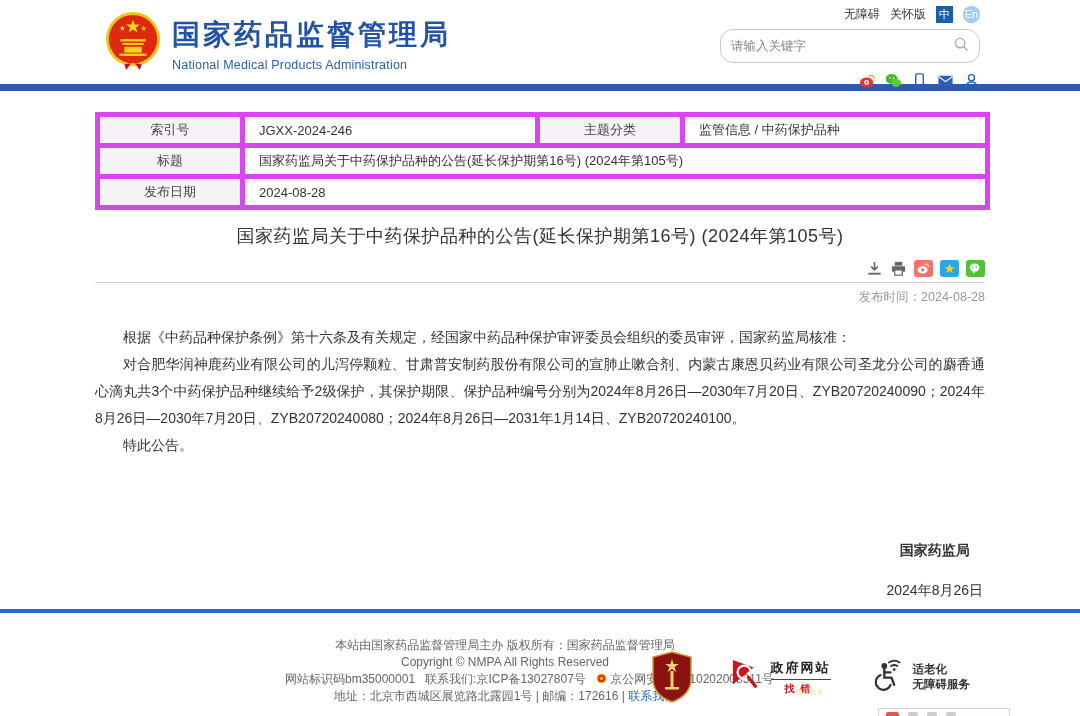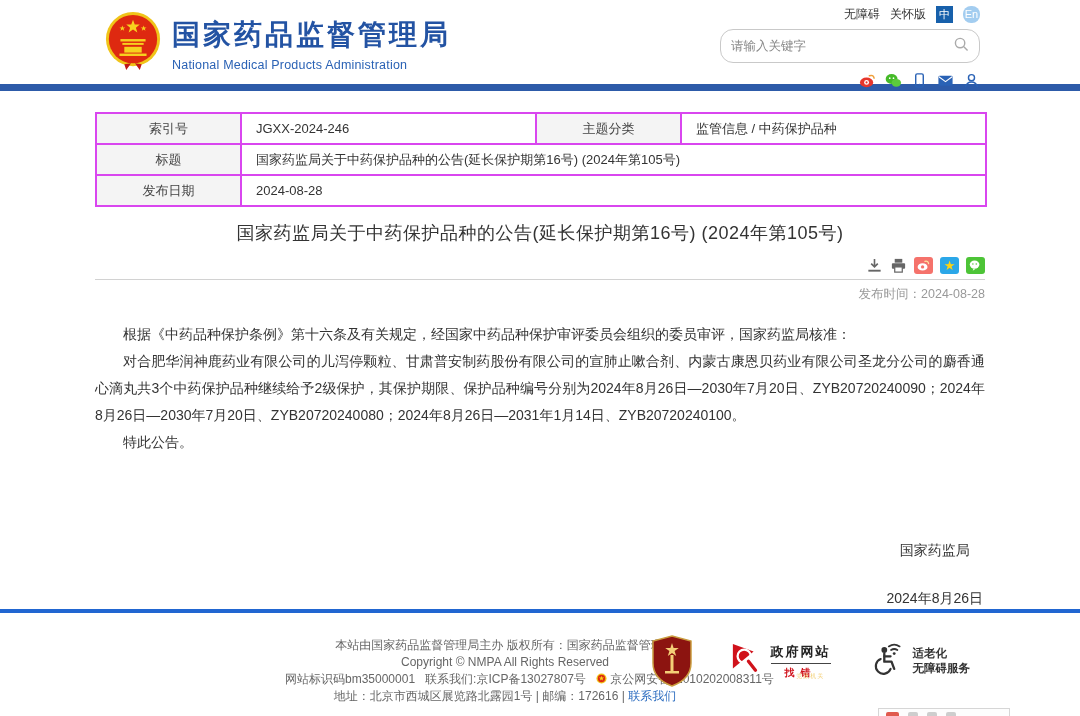--- a/index.html
+++ b/index.html
@@ -27,52 +27,52 @@
     background:transparent; font-family:inherit; }
   .search-box input::placeholder { color:#888; }
   .icon-row { margin-top:9px; display:flex; justify-content:flex-end; align-items:center; gap:9px; }
   .s-icon { width:17px; height:17px; display:inline-block; cursor:pointer; }
 
   .blue-bar { height:7px; background:#2d5ba9; }
 
   
   .main { position:relative; width:890px; margin:0 auto; height:518px; }
   .meta-table { width:100%; border-collapse:collapse; margin-top:21px; table-layout:fixed; }
-  .meta-table td { border:2px solid #d946ef; height:31px; font-size:13px; color:#333; }
+  .meta-table td { border:5px solid #d946ef; height:31px; font-size:13px; color:#333; }
   .meta-table td.lbl { background:#f4f4f4; text-align:center; color:#444; }
   .meta-table td.val { background:#fff; padding-left:14px; }
   .col-l { width:145px; } .col-v1 { width:295px; } .col-v2 { width:305px; }
 
   .art-title { margin-top:14px; text-align:center; font-size:18px; color:#333;
     font-weight:500; letter-spacing:0.5px; }
   .tools-row { margin-top:11px; display:flex; justify-content:flex-end; align-items:center; gap:7px; height:18px; }
   .tool-ico { width:17px; height:17px; cursor:pointer; display:inline-block; }
   .share-sq { width:19px; height:17px; border-radius:3px; display:inline-flex; align-items:center;
     justify-content:center; cursor:pointer; font-size:11px; line-height:1; }
   .share-weibo { background:#f5726b; }
   .share-qzone { background:#2ba7e8; color:#ffd411; font-size:13px; }
   .share-wechat { background:#4dc437; }
   .title-hr { border:none; border-top:1px solid #d2d2d2; margin-top:5px; }
   .pub-time { text-align:right; font-size:12.5px; color:#999; margin-top:6px; }
 
   .article-body { margin-top:18px; font-size:14px; color:#333; line-height:27px; }
   .article-body p { text-indent:2em; text-align:justify; }
   .sig-block { position:absolute; right:2px; top:430px; text-align:center; font-size:14px; color:#333; }
-  .sig-org { margin-bottom:30px; }
+  .sig-org { margin-bottom:22px;font-weight:bold; }
 
   
   .footer { position:absolute; left:0; top:609px; width:1080px; height:107px;
     border-top:4px solid #2166d1; background:#fff; }
   .footer-inner { position:relative; height:100%; }
   .f-text { position:absolute; left:285px; top:24px; width:440px; text-align:center;
     font-size:12px; color:#666; line-height:17px; }
   .f-text .row { white-space:nowrap; }
   .f-link { color:#2a6bbf; cursor:pointer; }
   .beian-ico { display:inline-block; width:11px; height:11px; vertical-align:-1px; }
-  .f-badges { position:absolute; right:110px; top:22px; display:flex; align-items:center; gap:38px; }
+  .f-badges { position:absolute; right:110px; top:38px; display:flex; align-items:center; gap:38px; }
   .badge { display:flex; align-items:center; gap:8px; cursor:pointer; }
   .gov-shield { position:relative; width:42px; height:52px; }
   .gov-shield-label { position:absolute; left:0; bottom:6px; width:100%; text-align:center;
     font-size:6px; color:#f3cf77; letter-spacing:1px; }
   .findfault-text { display:flex; flex-direction:column; align-items:center; }
   .ff-top { font-size:13px; color:#222; font-weight:bold; letter-spacing:2px;
     border-bottom:1px solid #444; padding-bottom:2px; }
   .ff-bottom { font-size:10px; color:#d0121b; font-weight:bold; letter-spacing:6px; margin-top:2px; }
   .elder-text { font-size:11.5px; color:#333; font-weight:bold; line-height:15px; }
 

